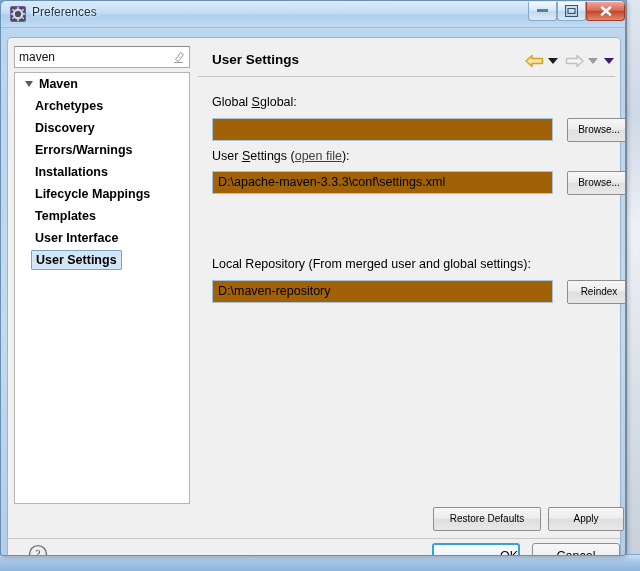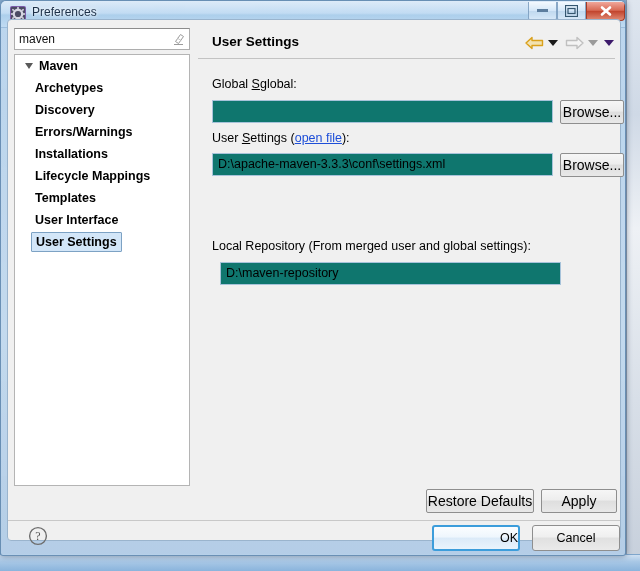--- a/index.html
+++ b/index.html
@@ -108,21 +108,21 @@
     border-color: #a33a26;
   }
   .winbtn svg { display: block; margin: 0 auto; }
   #btn-min svg { margin-top: 7px; }
   #btn-max svg { margin-top: 3px; }
   #btn-close svg { margin-top: 2px; }
 
   
   #client {
     position: absolute;
-    left: 6px; top: 18px;
+    left: 6px; top: 36px;
     width: 614px; height: 522px;
     box-sizing: border-box;
     background: #f0f0f0;
     border: 1px solid #9ab4cd;
     border-radius: 4px;
   }
 
   
   #filter-box {
     position: absolute;
@@ -234,45 +234,46 @@
     position: absolute;
     font-size: 12.5px;
     color: #000;
     white-space: nowrap;
   }
   .field-label .mn { text-decoration: underline; }
   .textfield {
     position: absolute;
     box-sizing: border-box;
     height: 23px;
-    background: #0f766e;
+    background: #a16207;
     border: 1px solid #a7c3da;
     font-size: 12.5px;
     color: #000;
     padding: 3px 5px 0 5px;
     white-space: nowrap;
     overflow: hidden;
     cursor: text;
   }
   .btn {
     position: absolute;
     box-sizing: border-box;
     height: 24px;
     background: linear-gradient(180deg,#f6f6f6 0%, #ededed 46%, #dedede 50%, #e8e8e8 100%);
     border: 1px solid #8e8e8e;
     border-radius: 2px;
-    font-size: 14px;
+    font-size: 10px;
     font-family: "Liberation Sans", sans-serif;
     color: #000;
     text-align: center;
     line-height: 22px;
     cursor: default;
+    margin-left: 7px;
   }
   a.openfile {
-    color: #1d4ed8;
+    color: #404040;
     text-decoration: underline;
     cursor: pointer;
   }
 
   
   #restore-defaults { left: 418px; top: 469px; width: 108px; }
   #apply-btn        { left: 533px; top: 469px; width: 76px; }
 
   
   #footer-sep {
@@ -450,21 +451,22 @@
 
         <span class="field-label" style="left:14px; top:18px;"><span>Global </span><span class="mn">S</span><span>global:</span></span>
         <div class="textfield" style="left:14px; top:41px; width:341px;"></div>
         <div class="btn" style="left:362px; top:41px; width:64px;">Browse...</div>
 
         <span class="field-label" style="left:14px; top:72px;"><span>User </span><span class="mn">S</span><span>ettings (</span><a class="openfile">open file</a><span>):</span></span>
         <div class="textfield" style="left:14px; top:94px; width:341px;">D:\apache-maven-3.3.3\conf\settings.xml</div>
         <div class="btn" style="left:362px; top:94px; width:64px;">Browse...</div>
 
         <span class="field-label" style="left:14px; top:180px;">Local Repository (From merged user and global settings):</span>
-        <div class="textfield" style="left:14px; top:203px; width:341px;margin-left:8px;">D:\maven-repository</div>
+        <div class="textfield" style="left:14px; top:203px; width:341px;">D:\maven-repository</div>
+        <div class="btn" style="left:362px; top:203px; width:64px;">Reindex</div>
 
       </div>
     </div>
 
     <div class="btn" id="restore-defaults">Restore Defaults</div>
     <div class="btn" id="apply-btn">Apply</div>
 
     <div id="footer-sep"></div>
 
     <span id="help-icon">

